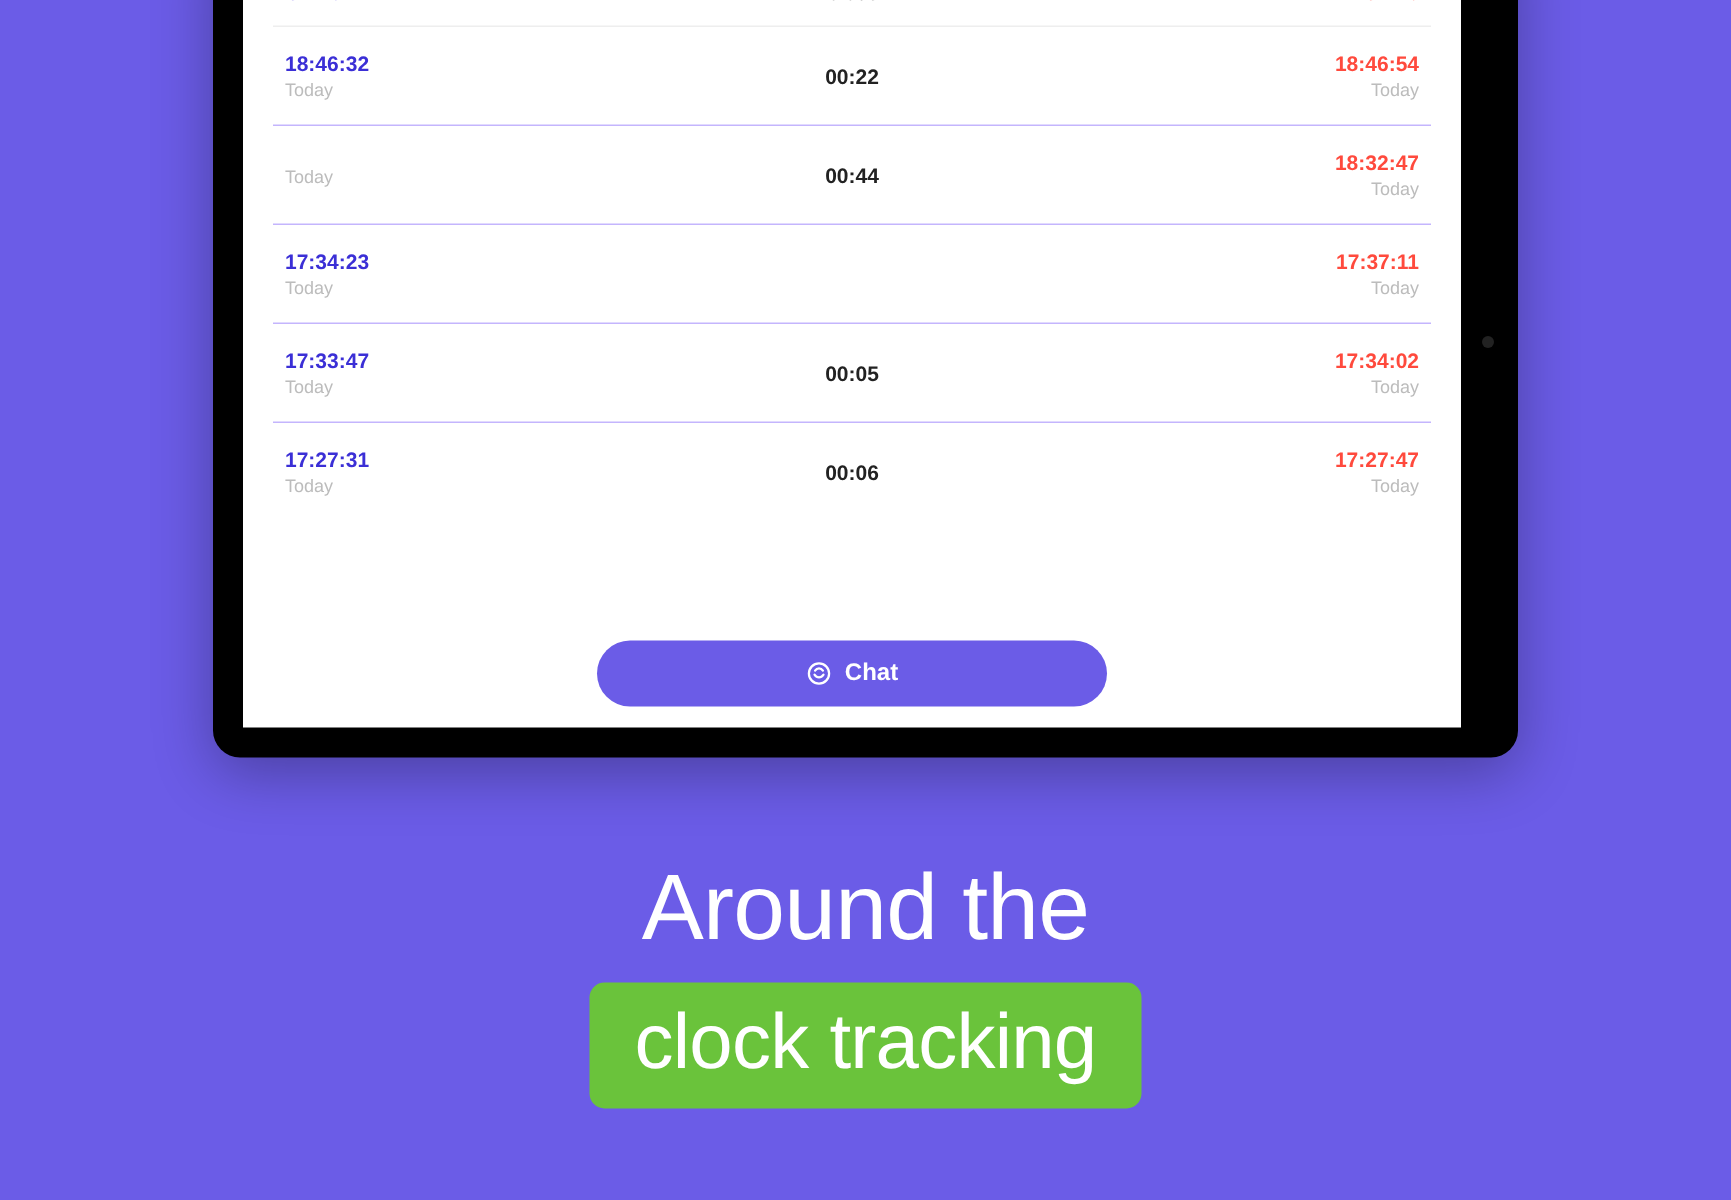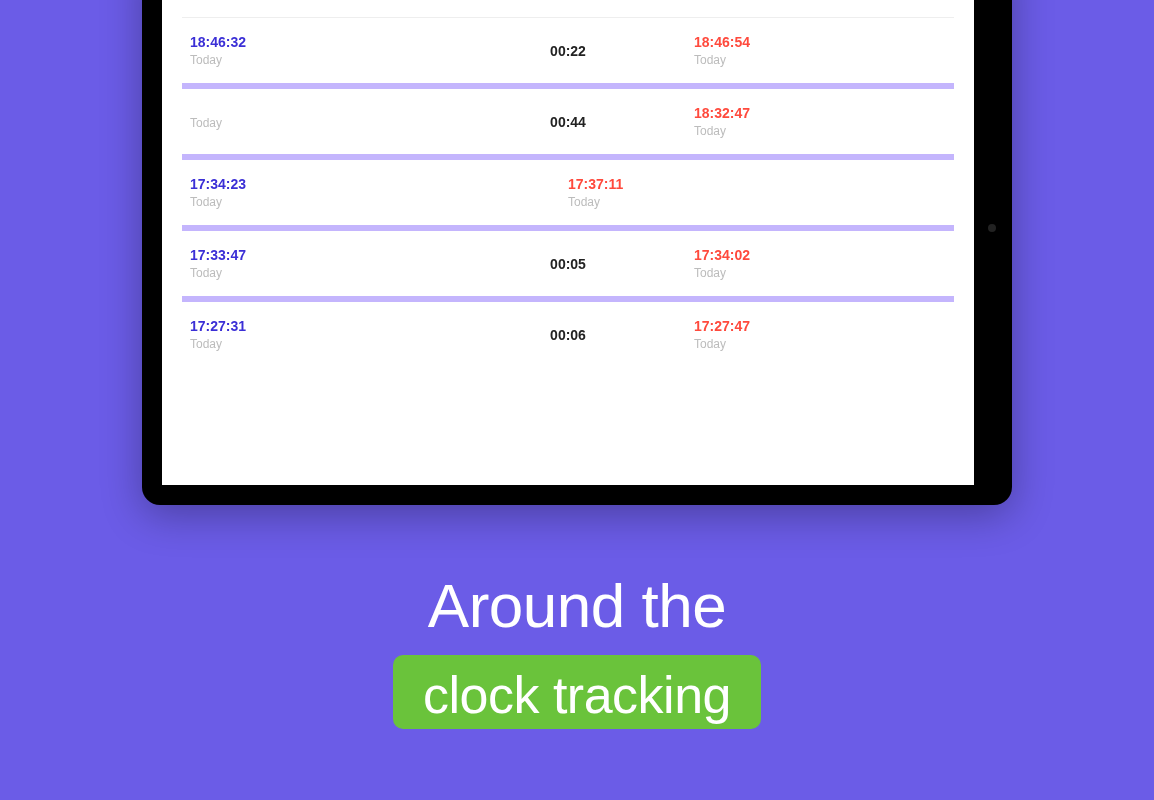--- a/index.html
+++ b/index.html
@@ -49,31 +49,31 @@
 
   .header-row {
     display: flex;
     align-items: center;
     padding: 18px 8px 14px 8px;
     border-bottom: 1px solid #eee;
     font-size: 13px;
   }
   .col-online { flex: 1; text-align: left; }
   .col-duration { flex: 1; text-align: center; }
-  .col-offline { flex: 1; text-align: left; }
+  .col-offline { flex: 1; text-align: right; }
 
   .h-online { color: #6b5ce7; }
   .h-duration { color: #555; }
   .h-offline { color: #ff4a3d; }
 
   .row {
     display: flex;
     align-items: center;
     padding: 16px 8px;
-    border-bottom: 6px solid #c4b5fd;
+    border-bottom: 1px solid #c4b5fd;
   }
   .row:last-child { border-bottom: none; }
 
   .time-online { color: #3b2fd6; font-weight: 700; font-size: 14px; }
   .time-offline { color: #ff4a3d; font-weight: 700; font-size: 14px; }
   .day { color: #bcbcbc; font-size: 12px; margin-top: 3px; }
   .duration-val { color: #222; font-weight: 700; font-size: 14px; }
 
   .chat-btn {
     display: flex;
@@ -108,21 +108,21 @@
     font-weight: 400;
     letter-spacing: -0.5px;
   }
   .line2 {
     display: inline-block;
     margin-top: 14px;
     background: #6ac33b;
     color: #fff;
     font-size: 52px;
     font-weight: 500;
-    padding: 10px 30px 4px 30px;
+    padding: 10px 30px 14px 30px;
     border-radius: 10px;
     letter-spacing: -0.5px;
   }
 </style>
 </head>
 <body>
 
 <div class="tablet">
   <div class="tablet-camera"></div>
   <div class="screen">
@@ -196,20 +196,27 @@
             <div class="duration-val">00:06</div>
           </div>
         <div class="col-offline">
           <div class="time-offline">17:27:47</div>
           <div class="day">Today</div>
         </div>
       </div>
 
     </div>
 
+    <div class="chat-btn">
+      <svg class="chat-icon" viewBox="0 0 24 24" fill="none" stroke="#fff" stroke-width="2">
+        <circle cx="12" cy="12" r="9"></circle>
+        <path d="M8.5 9.5c.8-1.2 2-2 3.5-2s2.7.8 3.5 2M8 13c1 1.5 2.4 2.5 4 2.5s3-1 4-2.5" stroke-linecap="round"></path>
+      </svg>
+      <span>Chat</span>
+    </div>
 
   </div>
 </div>
 
 <div class="marketing">
   <div class="line1">Around the</div>
   <div class="line2">clock tracking</div>
 </div>
 
 </body></html>

